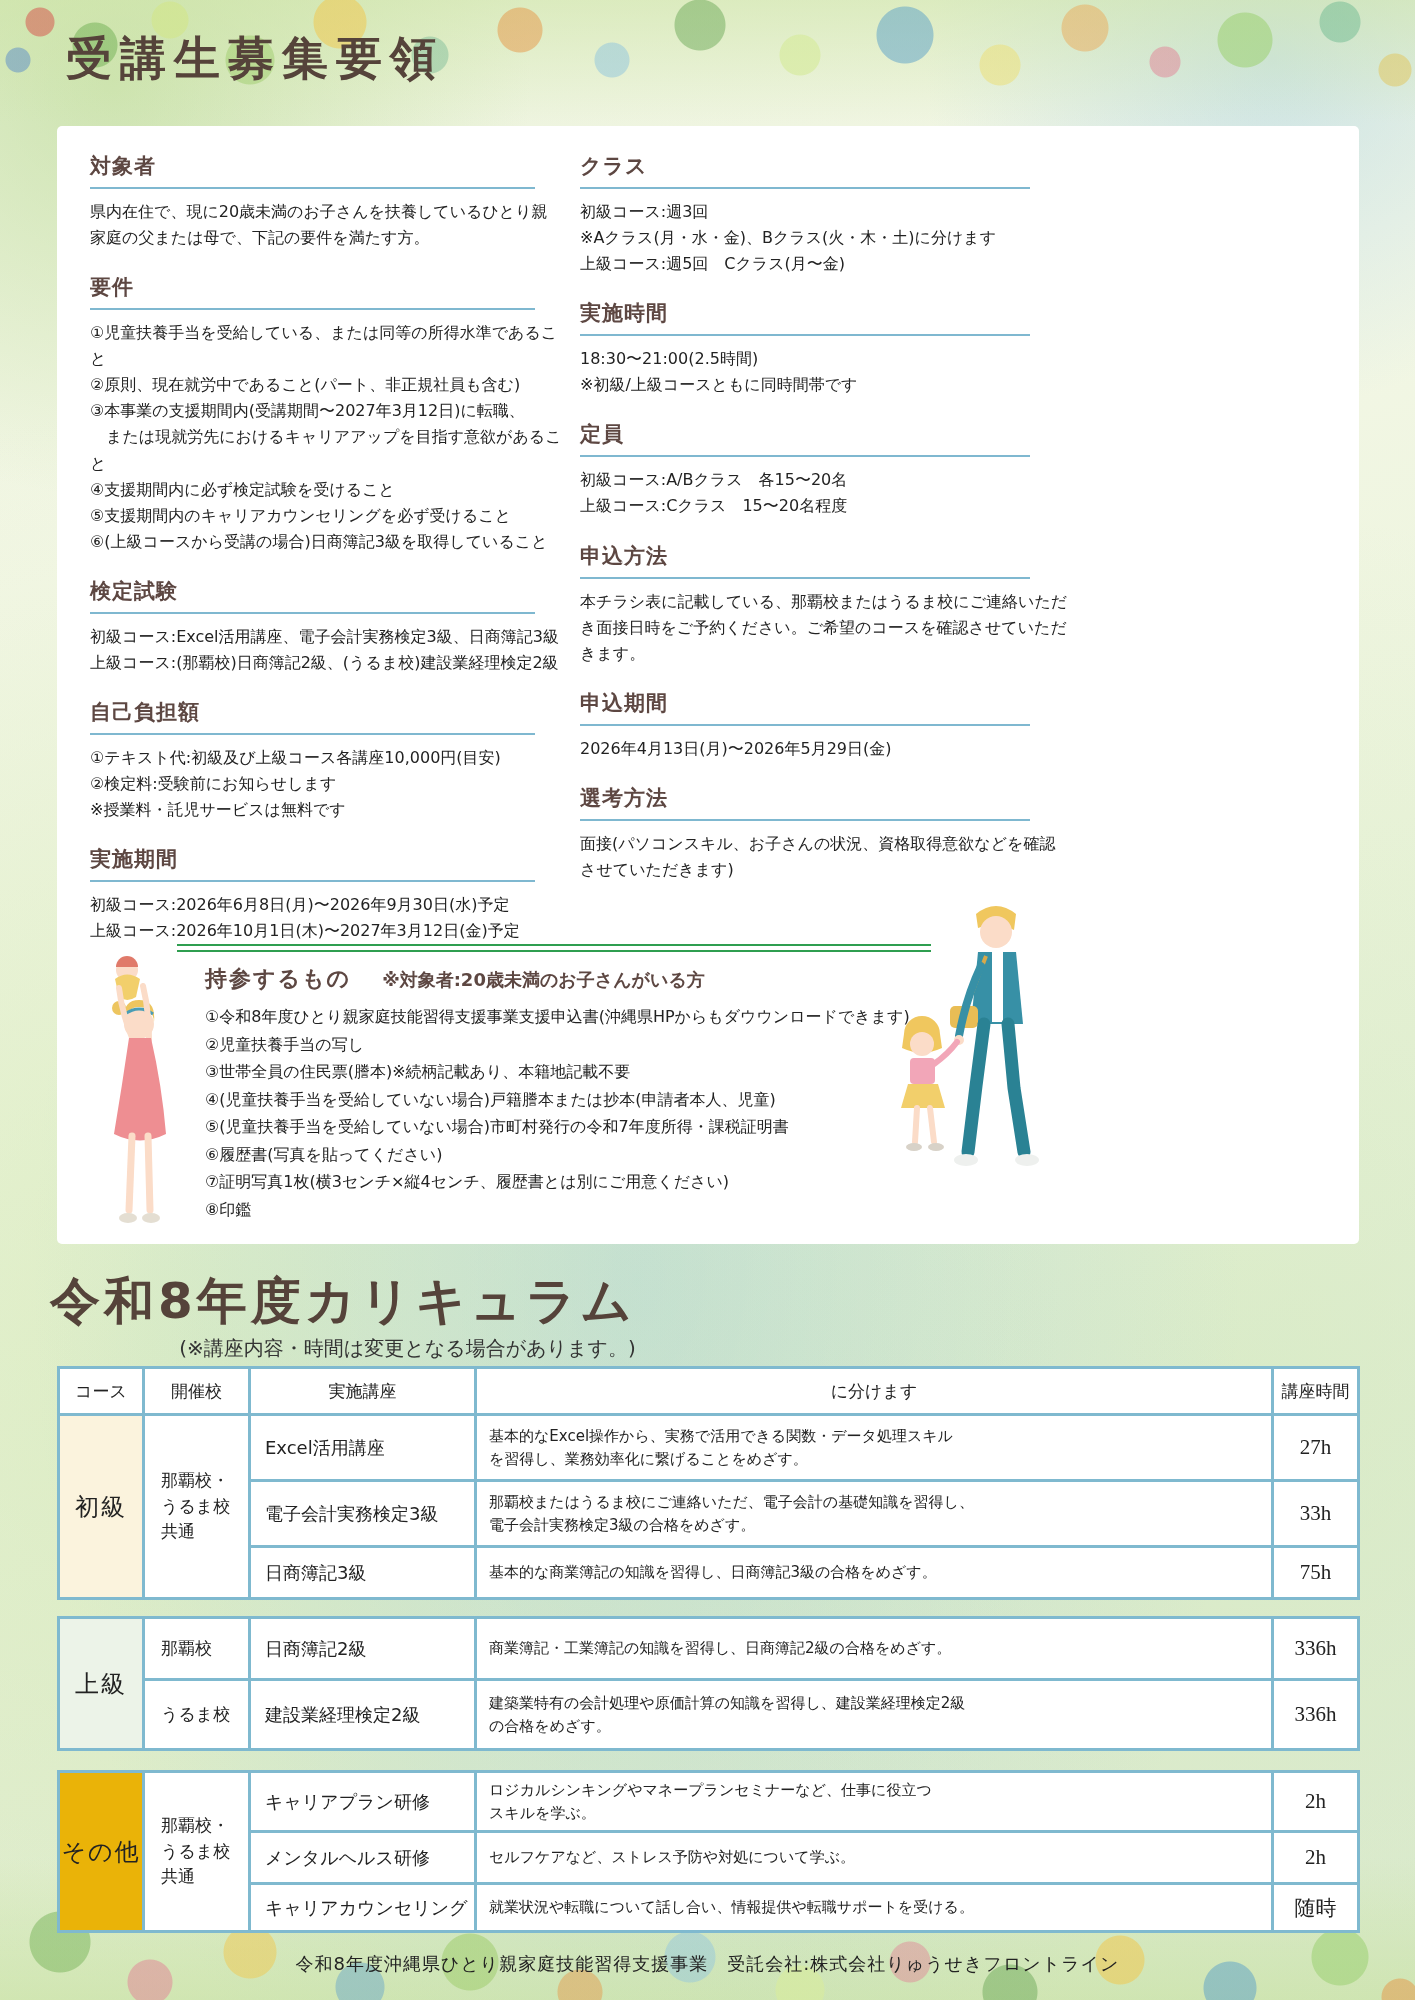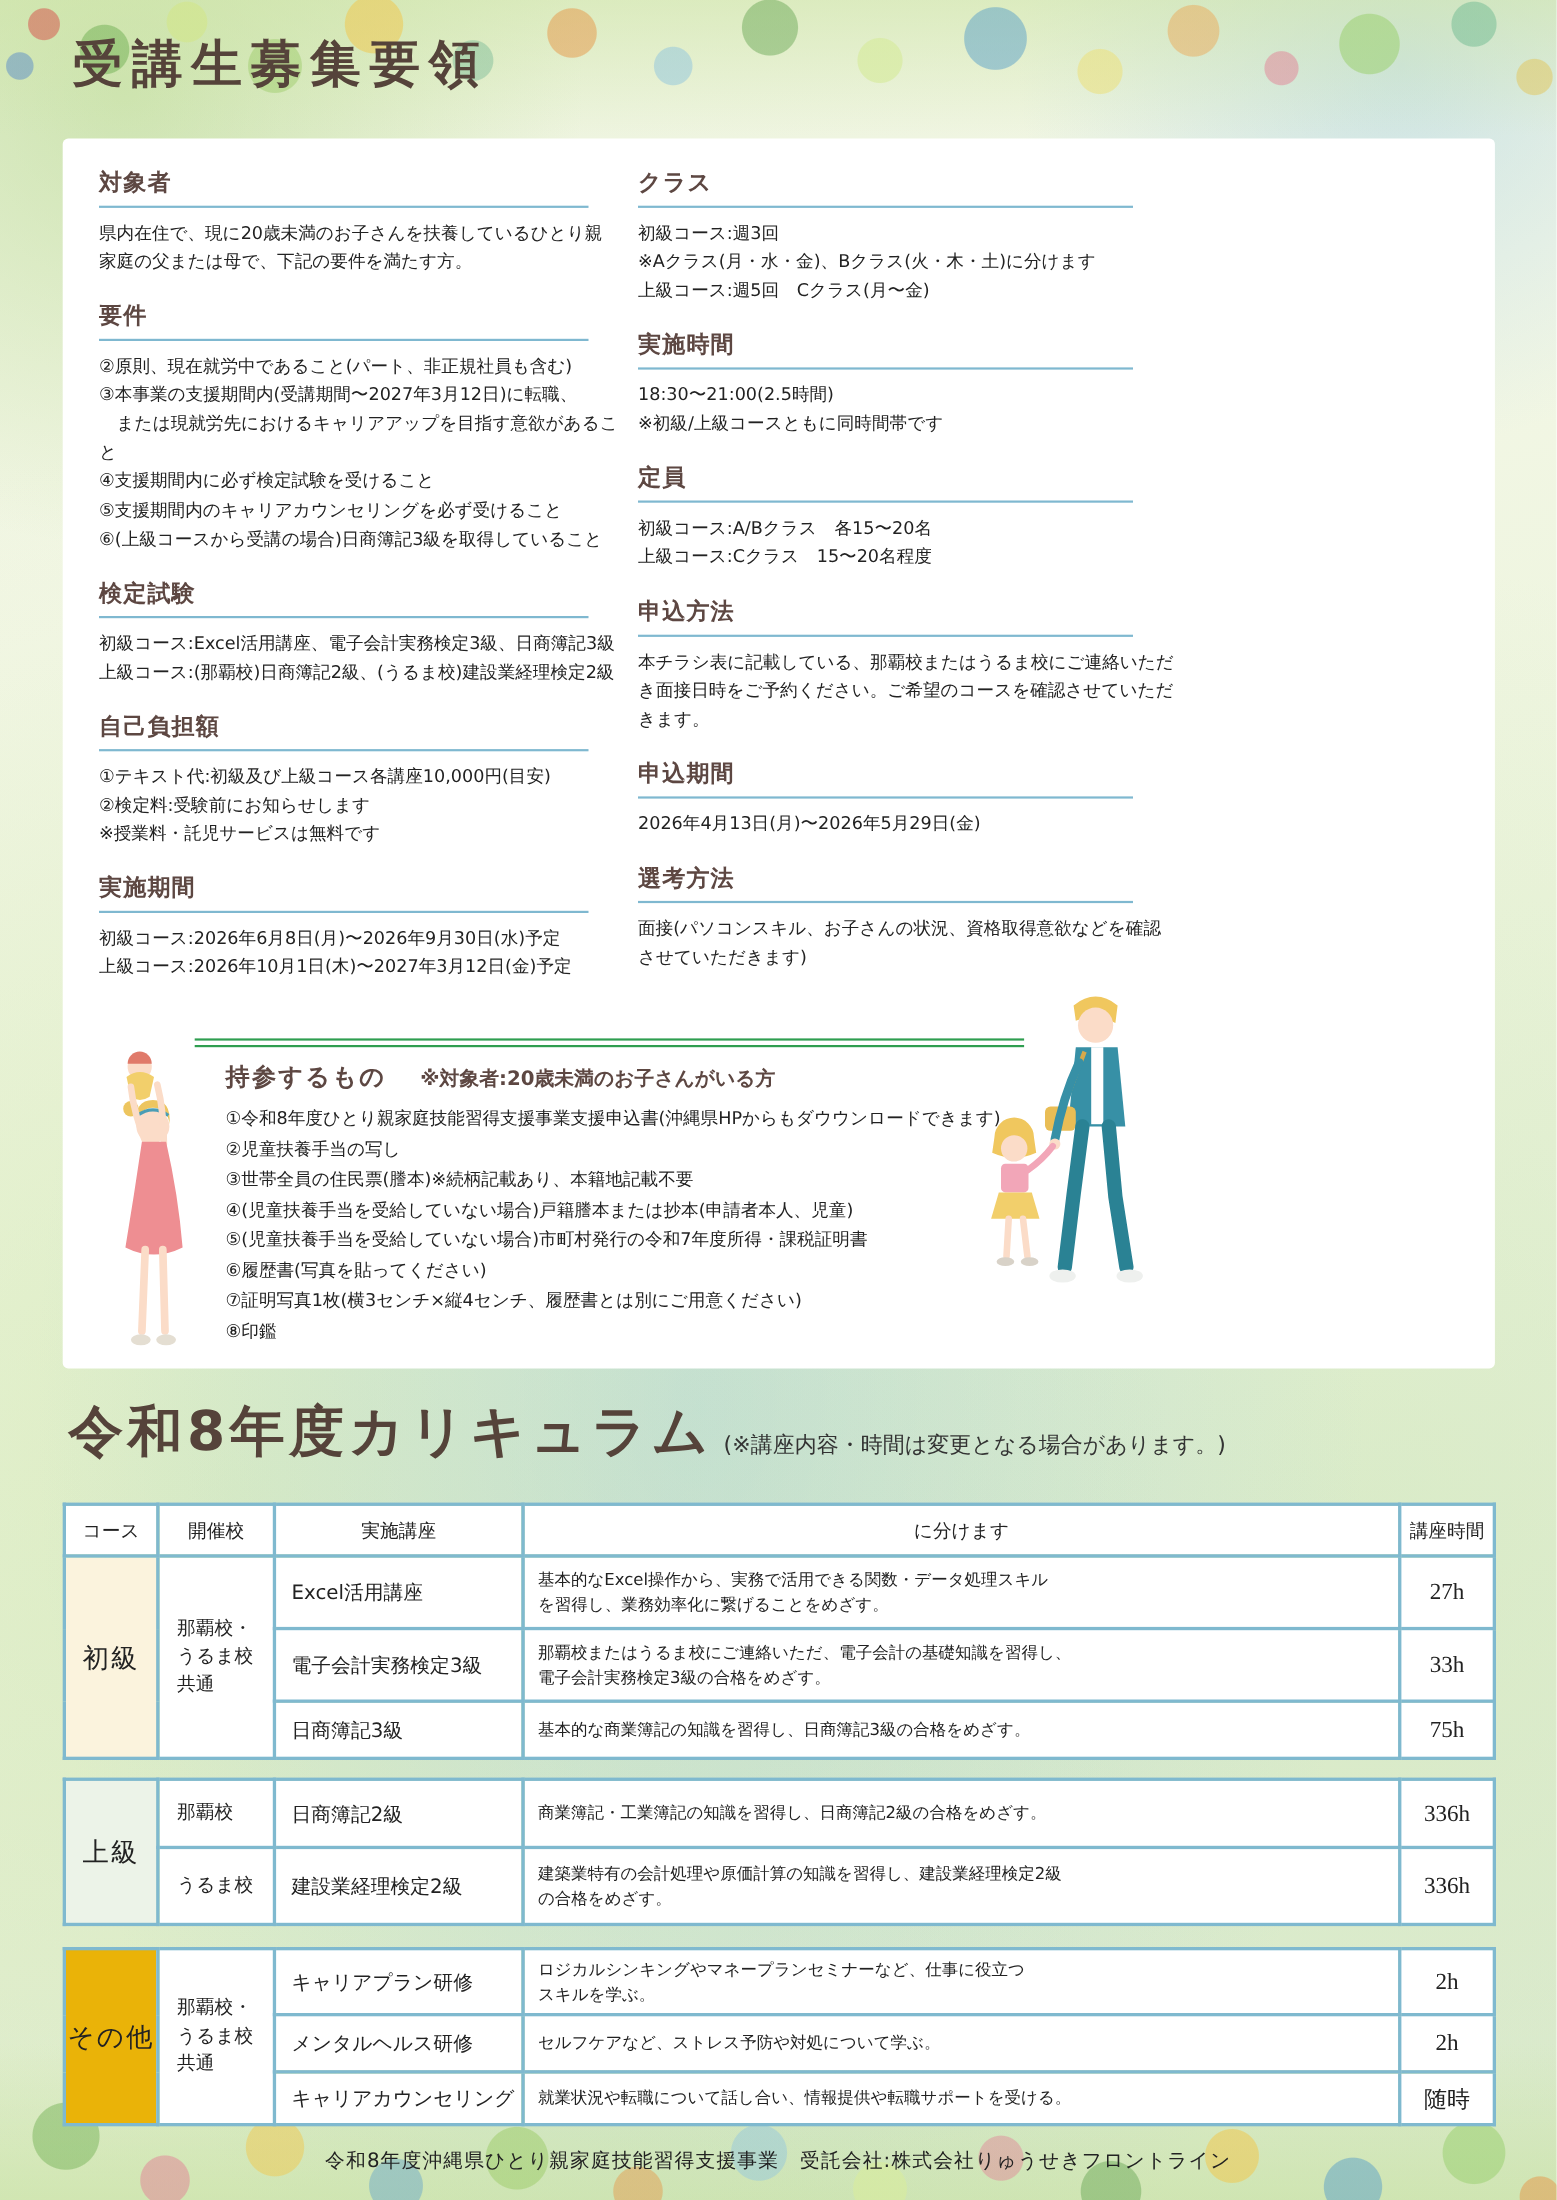--- a/index.html
+++ b/index.html
@@ -70,21 +70,21 @@
   .sep{position:absolute;left:120px;top:818px;width:754px;height:4px;
     border-top:2px solid #2f9e50;border-bottom:2px solid #2f9e50;}
   .bring{position:absolute;left:148px;top:838px;width:800px;}
   .bring-head{margin-bottom:9px;}
   .bring-title{font-size:22px;font-weight:bold;color:#5d4742;letter-spacing:2px;margin-right:26px;}
   .bring-note{font-size:18px;font-weight:bold;color:#5d4742;}
   .bring-item{font-size:16px;line-height:1.72;color:#222;}
   .illu{position:absolute;z-index:2;}
   .illu-mother{left:86px;top:944px;}
   .illu-family{left:876px;top:894px;}
-  .curr-row{position:absolute;left:62px;top:1268px;display:flex;align-items:flex-end;z-index:2;}
+  .curr-row{position:absolute;left:50px;top:1268px;display:flex;align-items:flex-end;z-index:2;flex-direction:column;}
   .curr-title{font-size:50px;font-weight:bold;color:#55433a;letter-spacing:4px;}
   .curr-note{font-size:20px;color:#333;margin-left:10px;padding-bottom:8px;}
   table.ctable{position:absolute;left:57px;border-collapse:collapse;table-layout:fixed;z-index:1;}
   .ctable th,.ctable td{border:3px solid #7fb9cf;background:#fff;overflow:hidden;}
   .t-a{top:1366px;} .t-b{top:1616px;} .t-c{top:1770px;}
   .ctable th{font-size:17px;font-weight:normal;color:#222;height:42px;text-align:center;}
   td.course{font-size:24px;text-align:center;letter-spacing:2px;color:#222;}
   td.c-beg{background:#fbf3dd;}
   td.c-adv{background:#ecf3e8;}
   td.c-oth{background:#eab308;}
@@ -109,20 +109,21 @@
 <div class="panel">
 
   <div class="col col-left">
     <section class="info-sec">
       <h2 class="sec-head">対象者</h2>
       <div class="line">県内在住で、現に20歳未満のお子さんを扶養しているひとり親</div>
       <div class="line">家庭の父または母で、下記の要件を満たす方。</div>
     </section>
     <section class="info-sec">
       <h2 class="sec-head">要件</h2>
+      <div class="line">①児童扶養手当を受給している、または同等の所得水準であること</div>
       <div class="line">②原則、現在就労中であること(パート、非正規社員も含む)</div>
       <div class="line">③本事業の支援期間内(受講期間〜2027年3月12日)に転職、</div>
       <div class="line">　または現就労先におけるキャリアアップを目指す意欲があること</div>
       <div class="line">④支援期間内に必ず検定試験を受けること</div>
       <div class="line">⑤支援期間内のキャリアカウンセリングを必ず受けること</div>
       <div class="line">⑥(上級コースから受講の場合)日商簿記3級を取得していること</div>
     </section>
     <section class="info-sec">
       <h2 class="sec-head">検定試験</h2>
       <div class="line">初級コース:Excel活用講座、電子会計実務検定3級、日商簿記3級</div>

